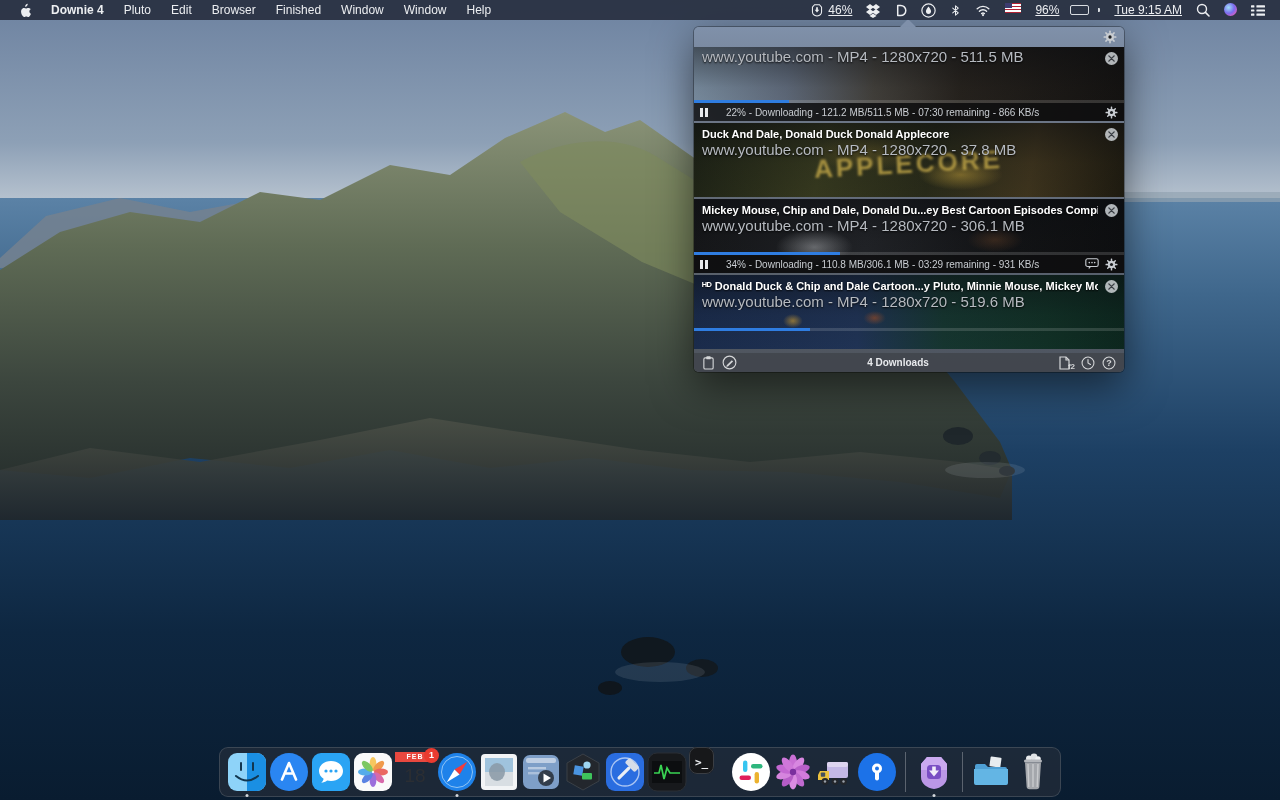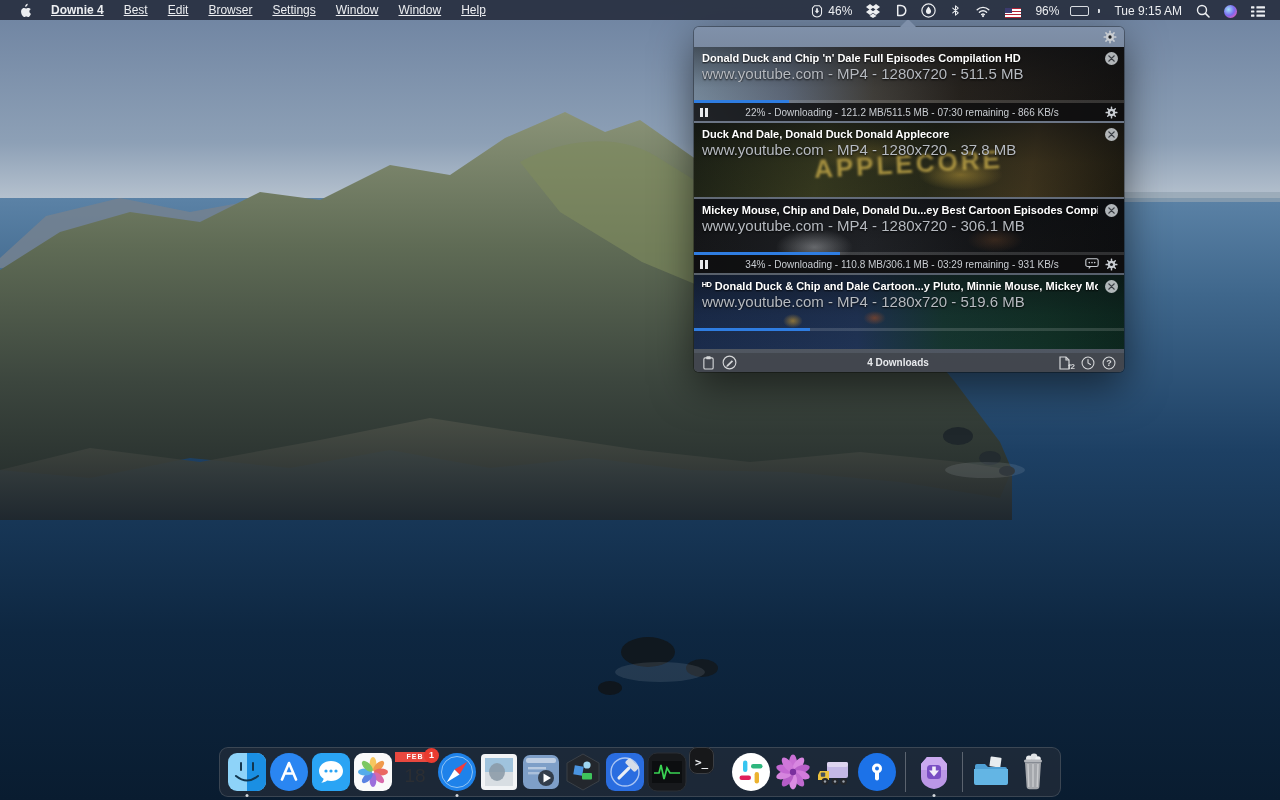--- a/index.html
+++ b/index.html
@@ -6,25 +6,25 @@
   html,body { width:1280px; height:800px; overflow:hidden; }
   body { font-family:"Liberation Sans", sans-serif; position:relative; background:#0b1e33; }
 
   
   #wallpaper { position:absolute; inset:0; }
 
   
   #menubar { position:absolute; top:0; left:0; right:0; height:20px;
     background:rgba(41,49,66,0.94); display:flex; align-items:center;
     padding:0 8px; color:#eceef1; font-size:12px; z-index:40; }
-  .mb-left { display:flex; align-items:center;text-decoration:underline; }
+  .mb-left { display:flex; align-items:center; }
   .mb-apple { padding:0 10px; display:flex; align-items:center; }
   .mb-app { font-weight:bold; padding:0 10px; }
   .mb-menu { padding:0 10px; }
-  .mb-right { margin-left:auto; display:flex; align-items:flex-end; }
+  .mb-right { margin-left:auto; display:flex; align-items:flex-start;text-decoration:underline; }
   .mb-status { display:flex; align-items:center; padding:0 7px; gap:4px; }
   .mb-status svg { display:block; }
   .flag { width:16px; height:10px; position:relative;
     background:repeating-linear-gradient(#b22234 0 1.5px,#ffffff 1.5px 3px); }
   .flag::before { content:""; position:absolute; top:0; left:0; width:7px; height:5px; background:#3c3b6e; }
   .battery { display:flex; align-items:center; gap:11px; }
   .batt-body { width:19px; height:10px; border:1px solid rgba(235,238,242,0.9); border-radius:2px; padding:1px; position:relative; }
   .batt-fill { height:100%; width:92%; background:#eceef1; border-radius:1px; }
   .batt-nub { width:2px; height:4px; background:rgba(235,238,242,0.9); border-radius:0 1px 1px 0; margin-left:-2px; }
   .siri-orb { width:13px; height:13px; border-radius:50%;
@@ -63,21 +63,21 @@
     white-space:nowrap; overflow:hidden; text-shadow:0 1px 2px rgba(0,0,0,0.9); }
   .dl-meta { position:relative; margin:1px 26px 0 8px; font-size:15px; color:#b6bac0;
     white-space:nowrap; overflow:hidden; text-shadow:0 1px 2px rgba(0,0,0,0.9); }
   .dl-close { position:absolute; top:5px; right:6px; width:13px; height:13px; border-radius:50%;
     background:rgba(206,210,214,0.85); display:flex; align-items:center; justify-content:center; cursor:default; }
   .dl-progress { position:absolute; bottom:18px; left:0; height:3px; background:#2f7de1; width:0; }
   .dl-progress-track { position:absolute; bottom:18px; left:0; right:0; height:3px; background:rgba(255,255,255,0.14); }
   .dl-strip { position:absolute; bottom:0; left:0; right:0; height:18px;
     background:rgba(14,14,15,0.84); display:flex; align-items:center; padding:0 6px; }
   .strip-left { width:26px; display:flex; align-items:center; gap:2px; }
-  .strip-text { flex:1; text-align:center; font-size:10px; color:#c9cdd2; white-space:nowrap; overflow:hidden; }
+  .strip-text { flex:1; font-size:10px; color:#c9cdd2; white-space:nowrap; overflow:hidden; }
   .strip-right { width:40px; display:flex; align-items:center; justify-content:flex-end; gap:6px; }
   .pause-icon { display:flex; gap:2.5px; }
   .pause-icon i { display:block; width:2.6px; height:9px; background:#e8eaed; }
   .pop-footer { position:absolute; bottom:0; left:0; right:0; height:19px;
     background:rgba(66,70,77,0.97); border-radius:0 0 5px 5px;
     display:flex; align-items:center; padding:0 8px; gap:7px; }
   .foot-center { flex:1; text-align:center; font-size:10px; font-weight:bold; color:#e8eaed; }
   .icon-f2 { position:relative; width:15px; height:14px;text-decoration:underline; }
   .icon-f2 span { position:absolute; right:-1px; bottom:-1px; font-size:8px; font-weight:bold; color:#d5d7d9; }
   .icon-q { position:relative; width:14px; height:14px; }
@@ -147,24 +147,24 @@
 </svg>
 
 <div id="menubar">
   <div class="mb-left">
     <span class="mb-apple">
       <svg width="13" height="15" viewBox="0 0 18 21">
         <path fill="#eceef1" d="M12.6,3.9c0.6-0.8,1.1-1.9,0.9-3c-0.9,0.1-2,0.7-2.7,1.5C10.2,3.1,9.7,4.2,9.9,5.3C10.9,5.4,12,4.7,12.6,3.9z M15.8,11.9c0-2.2,1.8-3.2,1.9-3.3c-1-1.5-2.6-1.7-3.2-1.7c-1.4-0.1-2.6,0.8-3.3,0.8c-0.7,0-1.7-0.8-2.8-0.8c-1.5,0-2.8,0.8-3.5,2.1c-1.5,2.6-0.4,6.5,1.1,8.6c0.7,1,1.6,2.2,2.7,2.1c1.1,0,1.5-0.7,2.8-0.7c1.3,0,1.7,0.7,2.8,0.7c1.2,0,1.9-1,2.6-2.1c0.8-1.2,1.2-2.4,1.2-2.4S15.8,14.1,15.8,11.9z"></path>
       </svg>
     </span>
     <span class="mb-app">Downie 4</span>
-    <span class="mb-menu">Best</span>
+    <span class="mb-menu">Pluto</span>
     <span class="mb-menu">Edit</span>
     <span class="mb-menu">Browser</span>
-    <span class="mb-menu">Settings</span>
+    <span class="mb-menu">Finished</span>
     <span class="mb-menu">Window</span>
     <span class="mb-menu">Window</span>
     <span class="mb-menu">Help</span>
   </div>
   <div class="mb-right">
     <span class="mb-status">
       <svg width="14" height="14" viewBox="0 0 40 40">
         <path d="M7,12 L13,5 L27,5 L33,12 L33,25 C33,32 27,36 20,37 C13,36 7,32 7,25 Z" fill="none" stroke="#eceef1" stroke-width="3"></path>
         <polygon points="20,27 13.5,19 17.5,19 17.5,12 22.5,12 22.5,19 26.5,19" fill="#eceef1"></polygon>
       </svg>
@@ -260,21 +260,20 @@
     <svg width="14" height="14" viewBox="0 0 16 16">
         <use href="#gearShape"></use>
       </svg>
   </div>
 
   <div class="pop-items">
 
     <div class="dl-item">
       <div class="dl-thumb thumb-0"></div>
       <div class="dl-shade"></div>
-      <div class="dl-title">Donald Duck and Chip 'n' Dale Full Episodes Compilation HD</div>
       <div class="dl-meta">www.youtube.com - MP4 - 1280x720 - 511.5 MB</div>
       <div class="dl-close">
         <svg width="7" height="7" viewBox="0 0 8 8">
             <path d="M1,1 L7,7 M7,1 L1,7" stroke="#3a3e44" stroke-width="1.6" stroke-linecap="round"></path>
           </svg>
       </div>
       <div class="dl-progress-track"></div>
       <div class="dl-progress" style="width: 22%;"></div>
       <div class="dl-strip">
         <span class="strip-left">

